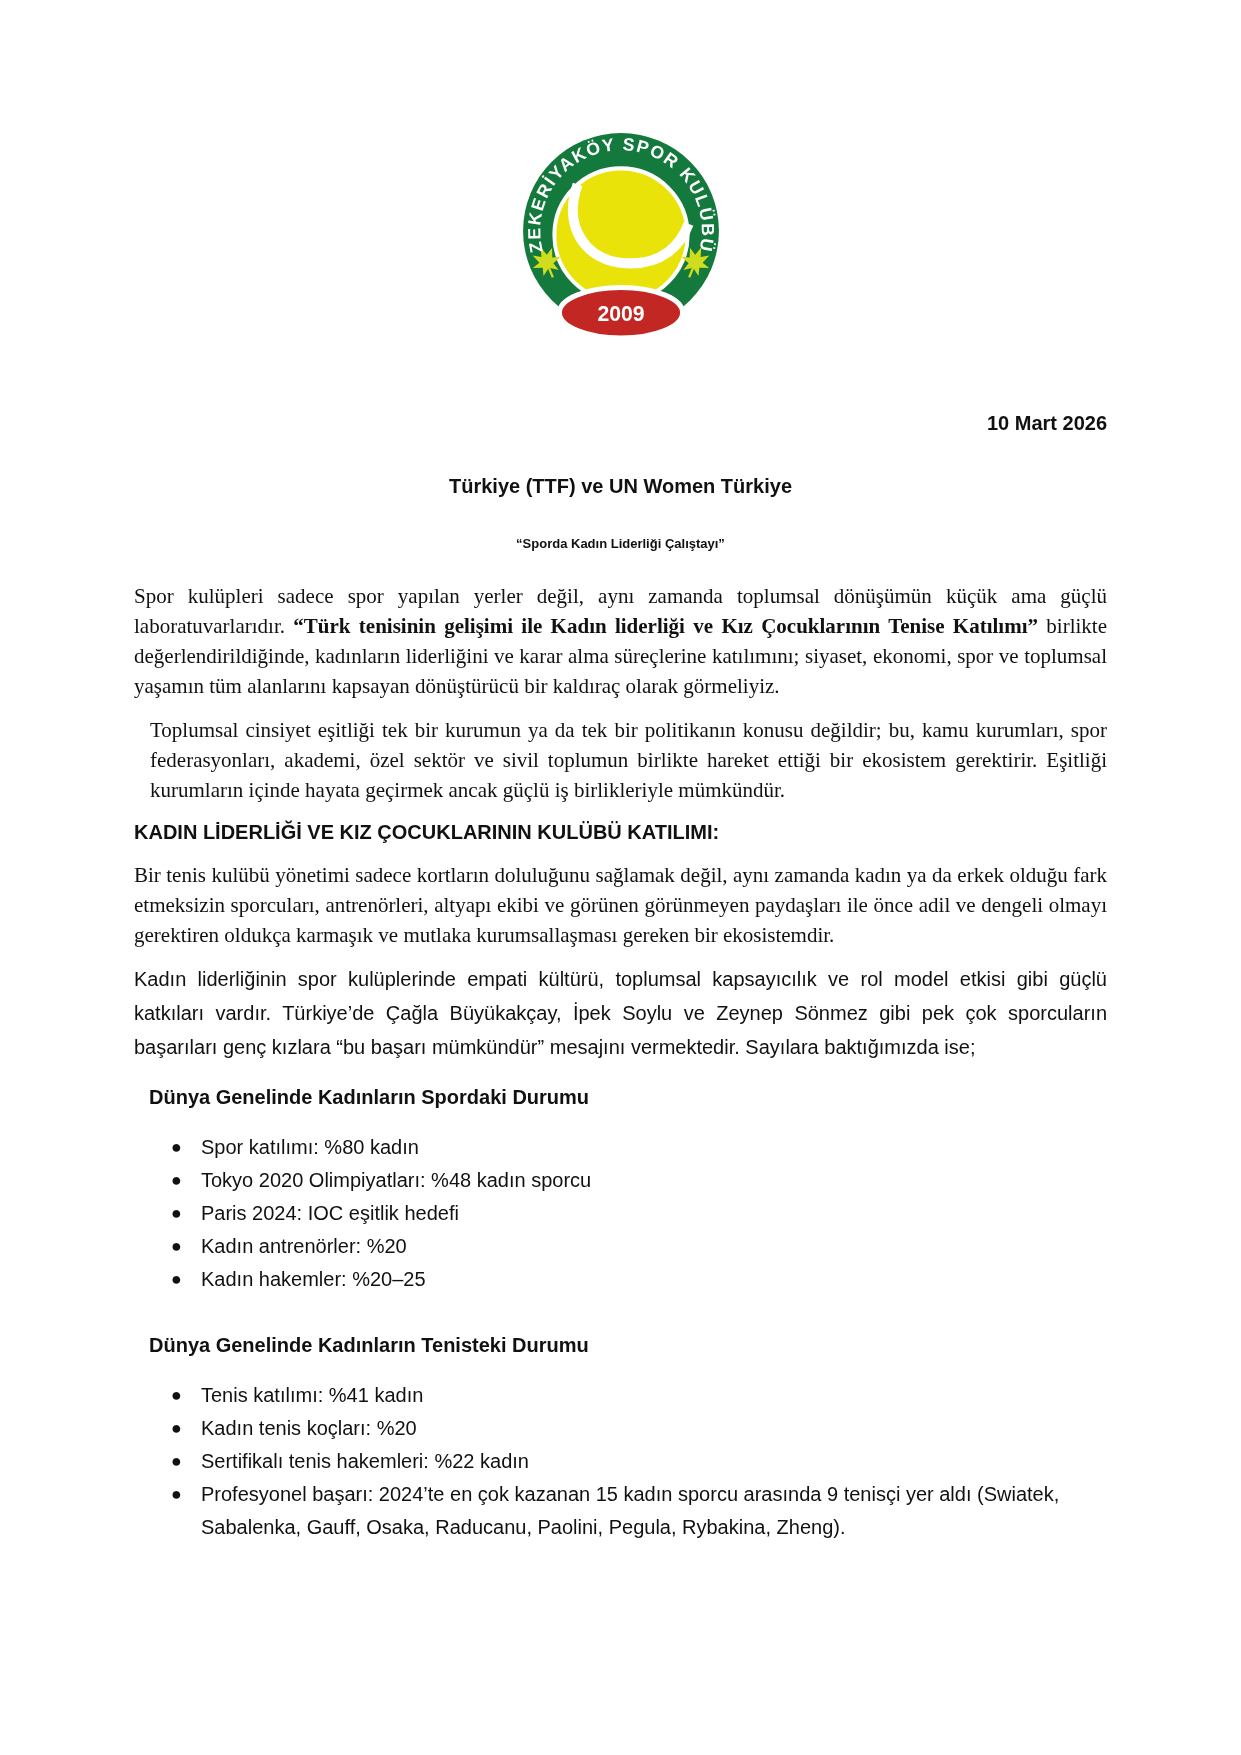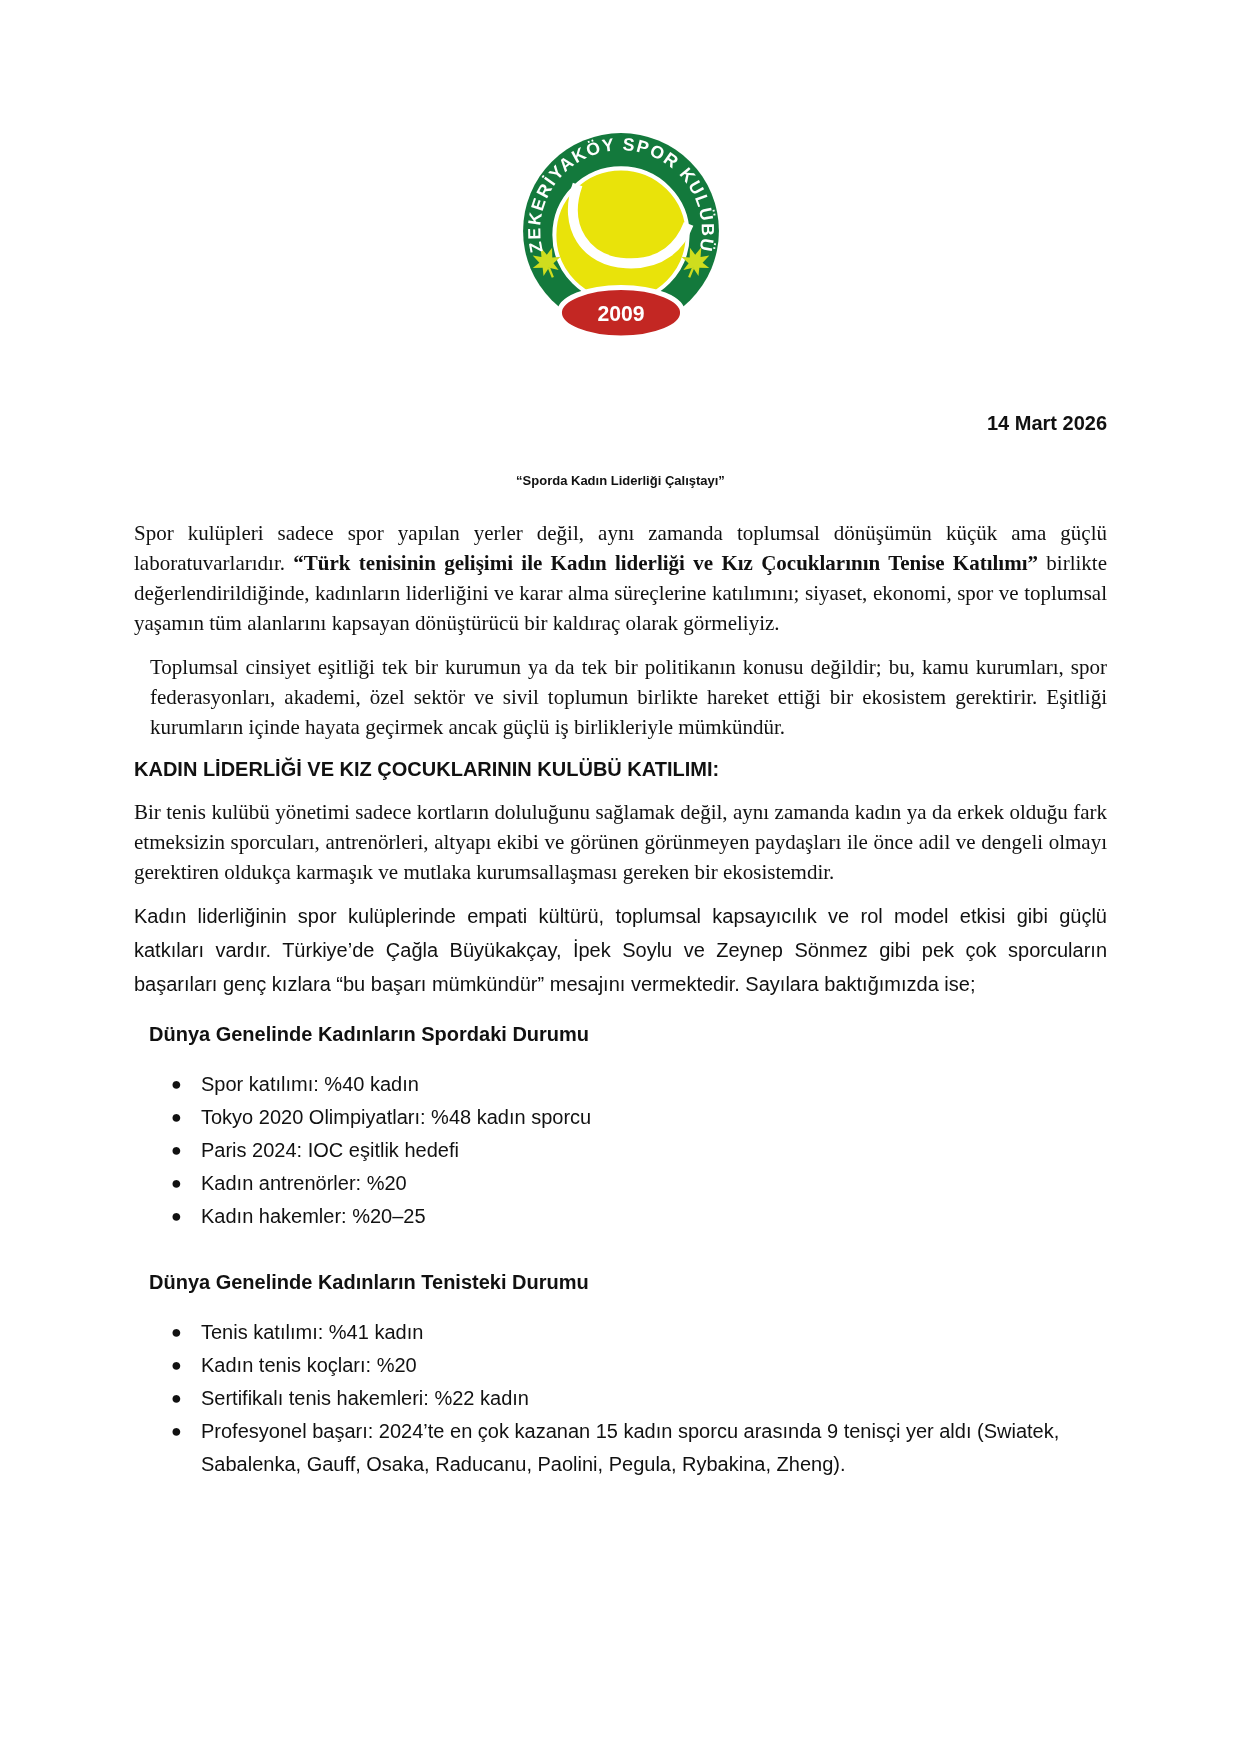--- a/index.html
+++ b/index.html
@@ -111,41 +111,42 @@
       <ellipse cx="105" cy="181" rx="61" ry="25" stroke="#ffffff" stroke-width="5" fill="#C32723"></ellipse>
       <text x="105" y="189" text-anchor="middle" fill="#ffffff" font-family="Liberation Sans, sans-serif" font-size="21" font-weight="700">2009</text>
       <text fill="#ffffff" font-family="Liberation Sans, sans-serif" font-size="17.5" font-weight="700" letter-spacing="1.5">
         <textPath href="#arc" startOffset="50%" text-anchor="middle">ZEKERİYAKÖY SPOR KULÜBÜ</textPath>
       </text>
     </svg>
   </div>
 
   <div class="content">
 
-    <div class="doc-date">14 Mart 2026</div>
+    <div class="doc-date">10 Mart 2026</div>
 
+    <div class="doc-title">Türkiye (TTF) ve UN Women Türkiye</div>
 
     <div class="doc-subtitle">“Sporda Kadın Liderliği Çalıştayı”</div>
 
     <p class="serif p1"><span>Spor kulüpleri sadece spor yapılan yerler değil, aynı zamanda toplumsal dönüşümün küçük ama güçlü laboratuvarlarıdır. </span><b>“Türk tenisinin gelişimi ile Kadın liderliği ve Kız Çocuklarının Tenise Katılımı”</b><span> birlikte değerlendirildiğinde, kadınların liderliğini ve karar alma süreçlerine katılımını; siyaset, ekonomi, spor ve toplumsal yaşamın tüm alanlarını kapsayan dönüştürücü bir kaldıraç olarak görmeliyiz.</span></p>
 
     <p class="serif p2">Toplumsal cinsiyet eşitliği tek bir kurumun ya da tek bir politikanın konusu değildir; bu, kamu kurumları, spor federasyonları, akademi, özel sektör ve sivil toplumun birlikte hareket ettiği bir ekosistem gerektirir. Eşitliği kurumların içinde hayata geçirmek ancak güçlü iş birlikleriyle mümkündür.</p>
 
     <h2 class="sec-heading">KADIN LİDERLİĞİ VE KIZ ÇOCUKLARININ KULÜBÜ KATILIMI:</h2>
 
     <p class="serif p3">Bir tenis kulübü yönetimi sadece kortların doluluğunu sağlamak değil, aynı zamanda kadın ya da erkek olduğu fark etmeksizin sporcuları, antrenörleri, altyapı ekibi ve görünen görünmeyen paydaşları ile önce adil ve dengeli olmayı gerektiren oldukça karmaşık ve mutlaka kurumsallaşması gereken bir ekosistemdir.</p>
 
     <p class="sans-par">Kadın liderliğinin spor kulüplerinde empati kültürü, toplumsal kapsayıcılık ve rol model etkisi gibi güçlü katkıları vardır. Türkiye’de Çağla Büyükakçay, İpek Soylu ve Zeynep Sönmez gibi pek çok sporcuların başarıları genç kızlara “bu başarı mümkündür” mesajını vermektedir. Sayılara baktığımızda ise;</p>
 
     <h3 class="sub-heading">Dünya Genelinde Kadınların Spordaki Durumu</h3>
 
     <ul class="bullets">
       <li>
         <span class="bullet">●</span>
-        <span class="li-text">Spor katılımı: %40 kadın</span>
+        <span class="li-text">Spor katılımı: %80 kadın</span>
       </li>
       <li>
         <span class="bullet">●</span>
         <span class="li-text">Tokyo 2020 Olimpiyatları: %48 kadın sporcu</span>
       </li>
       <li>
         <span class="bullet">●</span>
         <span class="li-text">Paris 2024: IOC eşitlik hedefi</span>
       </li>
       <li>

